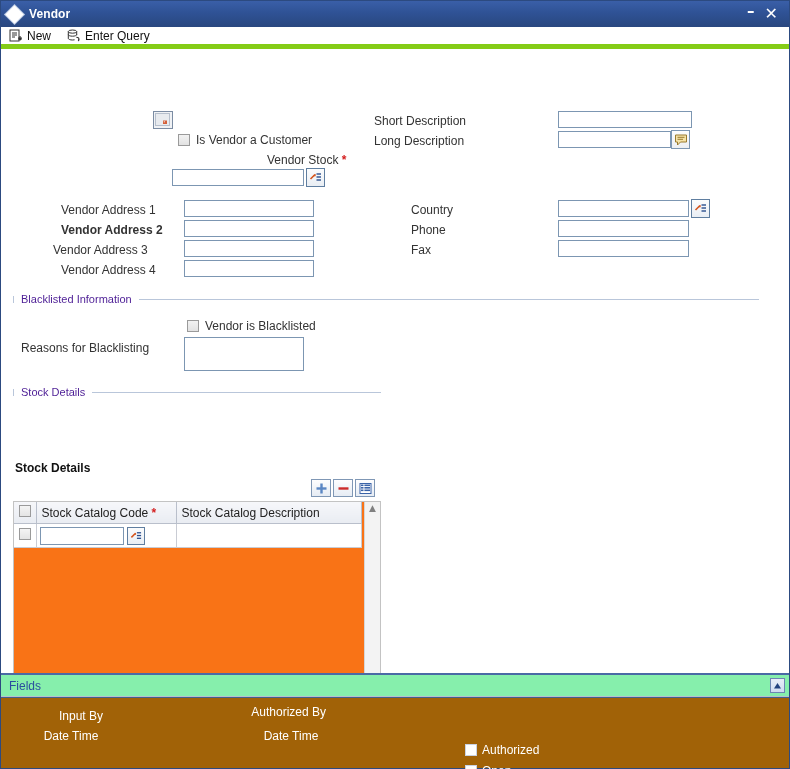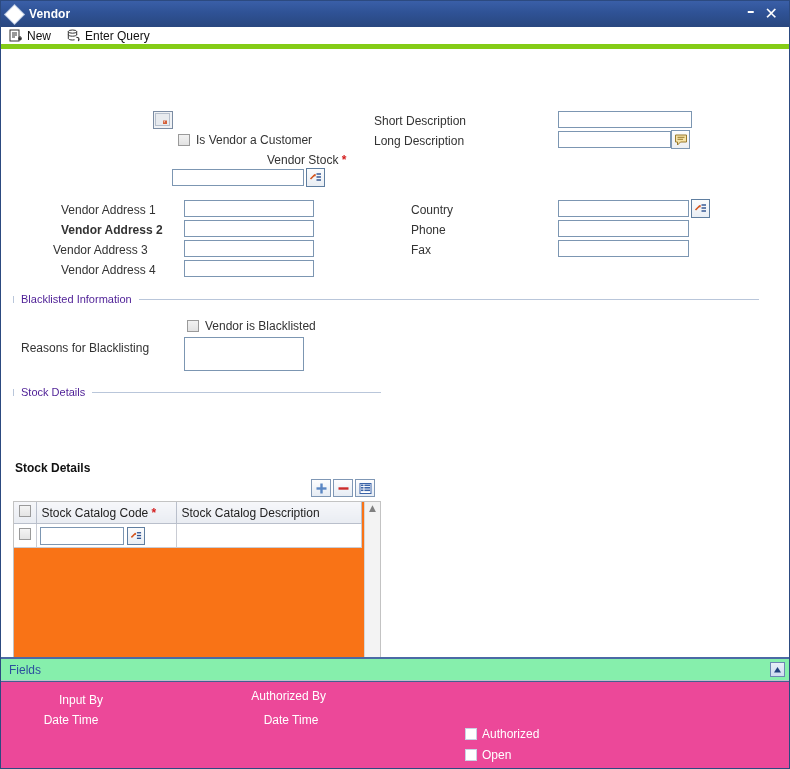--- a/index.html
+++ b/index.html
@@ -298,22 +298,22 @@
     background: linear-gradient(to bottom, #e8eef8, #cfdcf0);
     display: inline-flex;
     align-items: center;
     justify-content: center;
     cursor: pointer;
   }
 
   
   #footer {
     flex: 0 0 auto;
-    height: 87px;
-    background: #ec4899;
+    height: 71px;
+    background: #a16207;
     position: relative;
     border-top: 1px solid #41608f;
   }
   .f-label {
     position: absolute;
     color: #ffffff;
     font-size: 12px;
     white-space: nowrap;
   }
   .f-chk {

